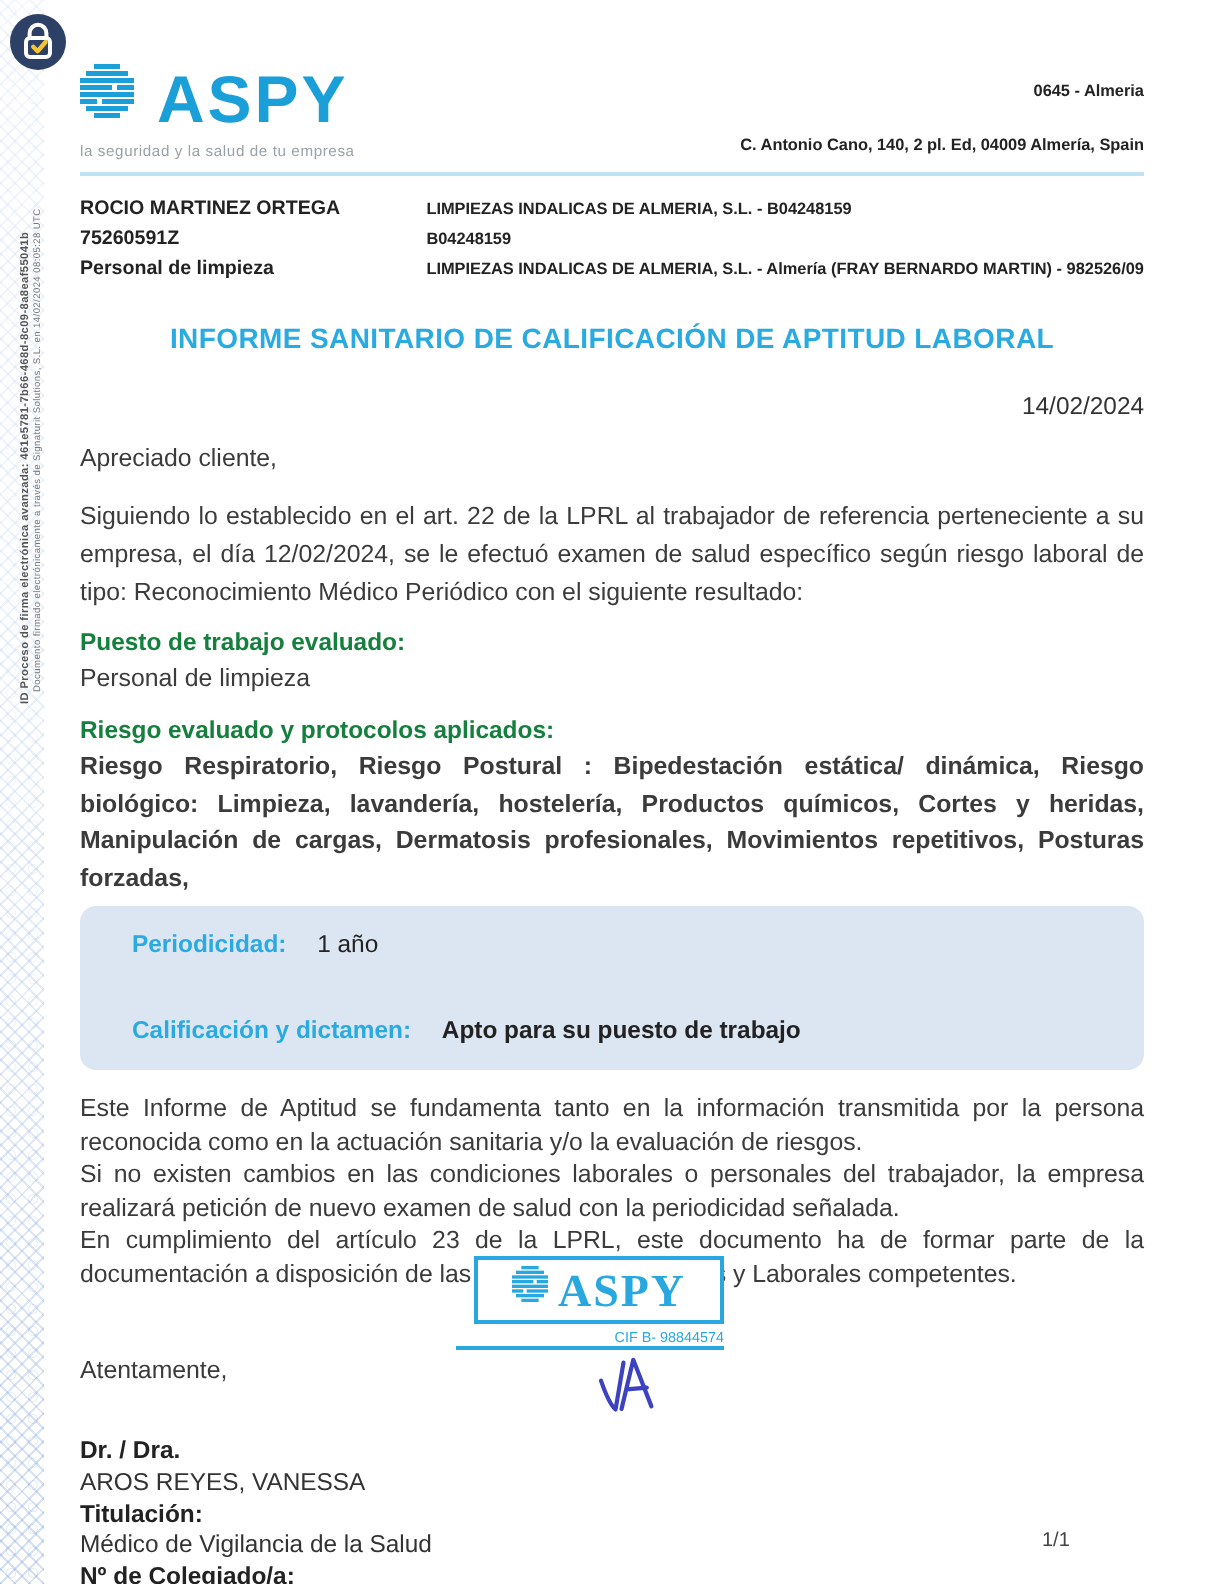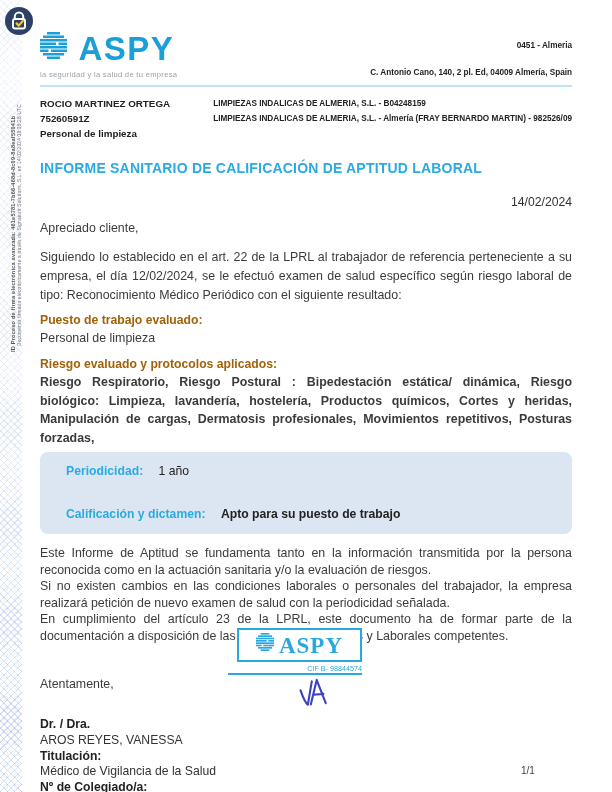--- a/index.html
+++ b/index.html
@@ -41,27 +41,27 @@
   .office-block { text-align:right; font-weight:bold; color:#222; padding-top:9px; }
   .office-code { font-size:8.2px; }
   .office-address { font-size:8.2px; margin-top:18px; }
   .divider { height:2px; background:#bfe3f2; margin-top:6px; }
 
   .info-grid { display:flex; justify-content:space-between; margin-top:9px; }
   .worker-col { font-weight:bold; color:#222; font-size:9.8px; line-height:15px; }
   .company-col { font-weight:bold; color:#222; font-size:8.2px; line-height:15px; }
 
   .doc-title {
-    margin-top:19px; font-size:14px; font-weight:bold;
+    margin-top:19px; text-align:center; font-size:14px; font-weight:bold;
     color:#29abe2; letter-spacing:.2px;
   }
   .doc-date { margin-top:19px; text-align:right; font-size:12.2px; color:#333; }
   .greeting { margin-top:12px; font-size:12.4px; }
   .para { margin-top:13px; font-size:12.4px; line-height:19px; text-align:justify; }
-  .sec-heading { margin-top:8px; font-size:12.2px; font-weight:bold; color:#a16207; }
+  .sec-heading { margin-top:8px; font-size:12.2px; font-weight:bold; color:#15803d; }
   .sec-heading.second { margin-top:10px; }
   .sec-value { margin-top:2px; font-size:12.4px; line-height:18px; }
   .riesgo-para { margin-top:2px; font-size:12.4px; line-height:18.5px; text-align:justify;font-weight:bold; }
 
   .result-box {
     margin-top:5px; background:#dce5f2; border-radius:8px;
     padding:12px 10px 12px 26px;
   }
   .result-row { font-size:12.2px; line-height:15px; }
   .result-row + .result-row { margin-top:28px; }
@@ -127,35 +127,36 @@
                 <rect x="11" y="17.5" width="16" height="2.5"></rect>
               <rect x="3" y="21" width="21" height="2.5"></rect>
               <rect x="7" y="24.5" width="13" height="2.5"></rect>
             </g>
           </svg>
         </span>
         <span class="brand-text">ASPY</span>
         <div class="tagline">la seguridad y la salud de tu empresa</div>
       </div>
       <div class="office-block">
-        <div class="office-code">0451 - Almeria</div>
+        <div class="office-code">0645 - Almeria</div>
         <div class="office-address">C. Antonio Cano, 140, 2 pl. Ed, 04009 Almería, Spain</div>
       </div>
     </div>
 
     <div class="divider"></div>
 
     <div class="info-grid">
       <div class="worker-col">
         <div>ROCIO MARTINEZ ORTEGA</div>
         <div>75260591Z</div>
         <div>Personal de limpieza</div>
       </div>
       <div class="company-col">
         <div>LIMPIEZAS INDALICAS DE ALMERIA, S.L. - B04248159</div>
+        <div>B04248159</div>
         <div>LIMPIEZAS INDALICAS DE ALMERIA, S.L. - Almería (FRAY BERNARDO MARTIN) - 982526/09</div>
       </div>
     </div>
 
     <div class="doc-title">INFORME SANITARIO DE CALIFICACIÓN DE APTITUD LABORAL</div>
 
     <div class="doc-date">14/02/2024</div>
 
     <div class="greeting">Apreciado cliente,</div>
 

